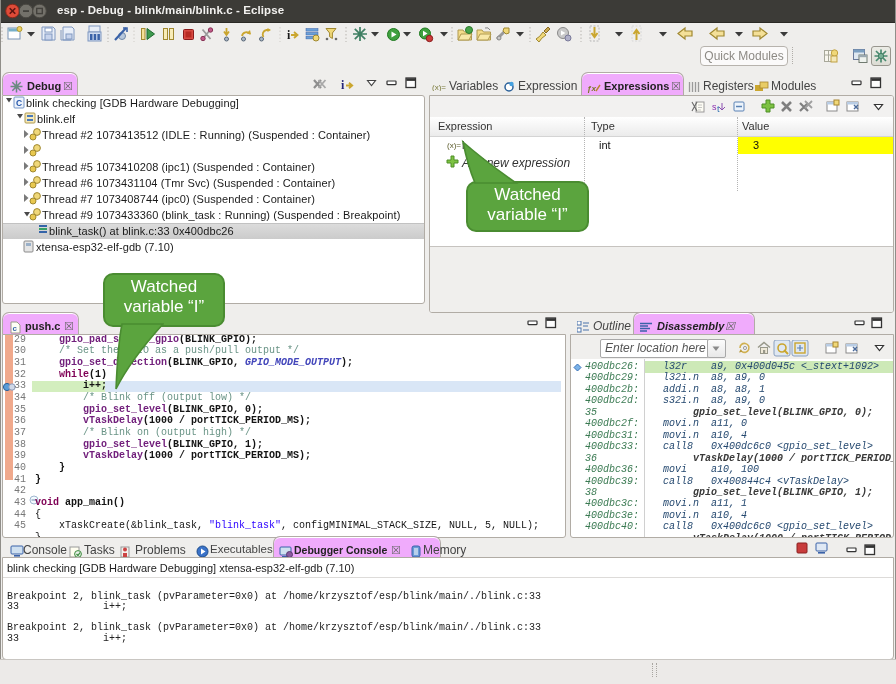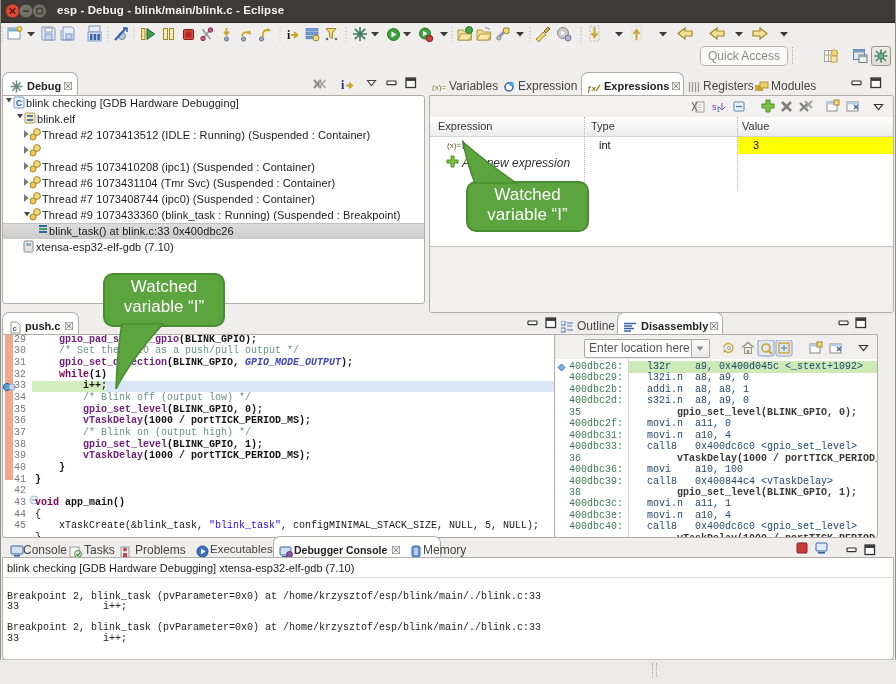--- a/index.html
+++ b/index.html
@@ -8,21 +8,21 @@
   
   #titlebar{left:0;top:0;width:896px;height:22px;background:#3c3b37;border-bottom:1px solid #2a2925;}
   #title-text{position:absolute;left:57px;top:4px;color:#f2f1ef;font-size:11.5px;font-weight:bold;letter-spacing:0.1px;}
   
   #tbar1{left:0;top:23px;width:896px;height:22px;background:#efeeec;}
   #tbar2{left:0;top:45px;width:896px;height:26px;background:#efeeec;}
   
   .panel{position:absolute;}
   .tab{position:absolute;top:0;height:22px;font-size:12px;color:#444;white-space:nowrap;}
   .tab.sel{font-size:11px;color:#222;}
-  .tab.sel{background:#ffffff;border:1px solid #b1aca5;border-bottom:none;border-radius:7px 7px 0 0;font-weight:bold;box-shadow:inset 0 1px 0 #fff;}
+  .tab.sel{background:#f0abfc;border:1px solid #b1aca5;border-bottom:none;border-radius:7px 7px 0 0;font-weight:bold;box-shadow:inset 0 1px 0 #fff;}
   .content{position:absolute;background:#fff;border:1px solid #b1aca5;overflow:hidden;}
   .rounded{border-radius:0 3px 3px 3px;}
   .icon{position:absolute;}
   
   .trow{position:absolute;left:0;font-size:11px;letter-spacing:0.1px;color:#1a1a1a;white-space:nowrap;height:16px;line-height:16px;}
   
   pre{margin:0;font-family:"Liberation Mono",monospace;font-size:10px;line-height:11.45px;}
   .kw{color:#7f0055;font-weight:bold;}
   .fn{color:#72207c;font-weight:bold;}
   .cm{color:#6a9486;font-weight:normal;}
@@ -228,21 +228,21 @@
       </g>
   <use href="#dar" x="735" y="9"></use>
   <g transform="translate(752,4)">
         <path d="M8,1 v3 h-7 v5 h7 v3 l7,-5.5 z" fill="#f4e098" stroke="#a08830" stroke-width="1.2"></path>
       </g>
   <use href="#dar" x="780" y="9"></use>
 </svg>
 </div>
 
 <div id="tbar2" class="abs">
-  <div class="abs" style="left:700px;top:1px;width:86px;height:18px;border:1px solid #b7b3ad;border-radius:4px;background:#fbfafa;color:#8d8a85;font-size:12px;text-align:center;line-height:18px;">Quick Access</div>
+  <div class="abs" style="left:700px;top:1px;width:86px;height:18px;border:1px solid #b7b3ad;border-radius:4px;background:#fbfafa;color:#8d8a85;font-size:12px;text-align:center;line-height:18px;">Quick Modules</div>
   <div class="abs" style="left:792px;top:2px;width:1px;height:17px;border-left:1px dotted #b0ada8;"></div>
   <svg class="abs" style="left:824px;top:4px;" width="15" height="14" viewBox="0 0 15 14">
     <rect x="0.5" y="1.5" width="9" height="11" fill="#f8f6ee" stroke="#a8a89a"></rect>
     <path d="M4.5,1.5 v11 M0.5,6 h9" stroke="#a8a89a"></path>
     <circle cx="10.5" cy="4" r="3.2" fill="#f0d879" stroke="#c0a040"></circle>
     <rect x="7" y="7" width="6" height="6" fill="#f4e8b8" stroke="#c0a040"></rect>
   </svg>
   <svg class="abs" style="left:853px;top:3px;" width="15" height="16" viewBox="0 0 15 16">
     <rect x="0.5" y="1.5" width="11" height="10" fill="#dfe8f0" stroke="#6a7a9a"></rect>
       <rect x="0.5" y="1.5" width="11" height="3" fill="#7a9ec0"></rect>
@@ -527,30 +527,30 @@
     }
 }
 
 <span class="kw">void</span> app_main()
 <span style="font-weight:normal;">{
     xTaskCreate(&amp;blink_task, <span class="st">"blink_task"</span>, configMINIMAL_STACK_SIZE, NULL, 5, NULL);
 }</span></pre>
   </div>
 </div>
 
-<div class="panel" id="disasmpanel" style="left:554px;top:312px;width:324px;height:276px;">
+<div class="panel" id="disasmpanel" style="left:570px;top:312px;width:324px;height:276px;font-style:italic;">
   <div class="tab" style="left:2px;width:61px;">
     <svg class="icon" style="left:5px;top:9px;" width="13" height="12" viewBox="0 0 13 12">
       <rect x="0" y="0" width="4" height="4" fill="#fff" stroke="#4a72aa"></rect>
         <rect x="0" y="7" width="4" height="4" fill="#fff" stroke="#4a72aa"></rect>
       <path d="M6,2 h6 M6,5 h5 M6,9 h6" stroke="#4a72aa" stroke-width="1.2"></path>
     </svg>
     <span style="position:absolute;left:21px;top:7px;">Outline</span>
     </div>
-  <div class="tab sel" style="left:63px;width:104px;">
+  <div class="tab sel" style="left:63px;width:104px;padding-left:16px;">
     <svg class="icon" style="left:5px;top:9px;" width="14" height="11" viewBox="0 0 14 11">
       <path d="M1,1.5 h12 M1,4 h8 M1,6.5 h10 M1,9 h7" stroke="#3a62a8" stroke-width="1.3"></path>
     </svg>
     <span style="position:absolute;left:23px;top:7px;">Disassembly</span>
     <span style="position:absolute;left:91px;top:7px;font-weight:normal;color:#666;">☒</span>
   </div>
   <svg class="icon" style="left:284px;top:8px;" width="12" height="7" viewBox="0 0 12 7">
       <rect x="1" y="1" width="9" height="3.6" rx="0.5" fill="#fdfdfd" stroke="#333" stroke-width="1.2"></rect>
     </svg>
   <svg class="icon" style="left:301px;top:5px;" width="12" height="12" viewBox="0 0 12 12">

